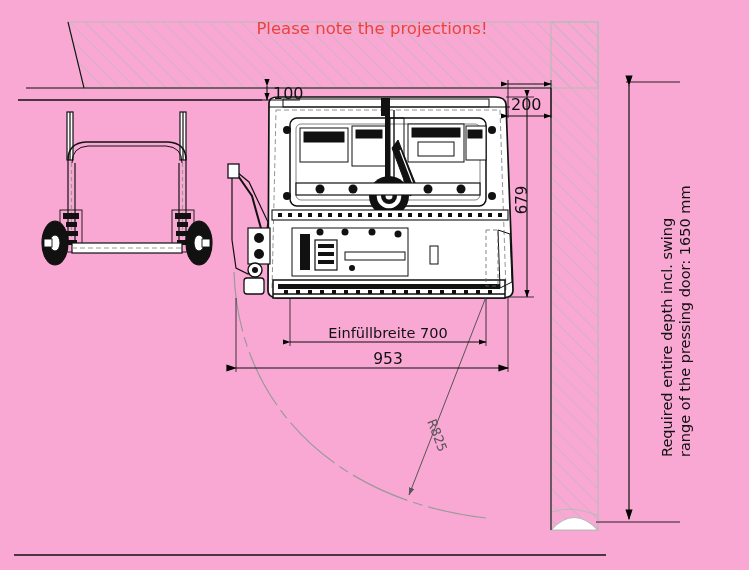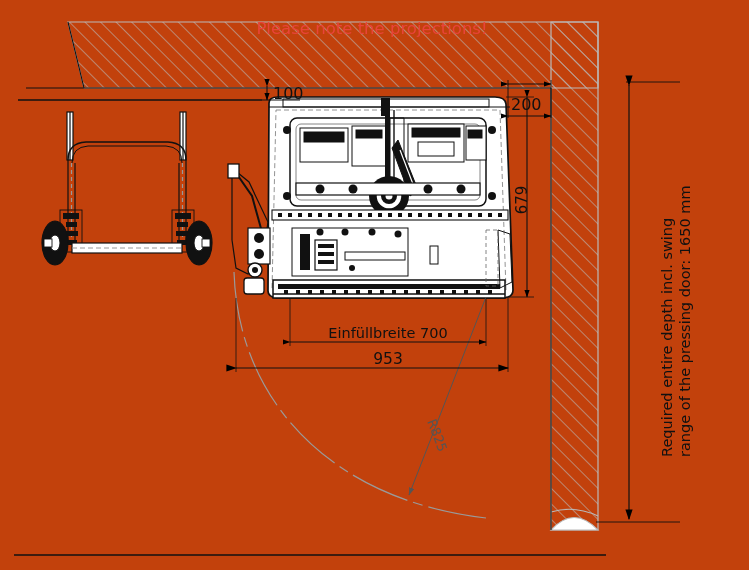--- a/index.html
+++ b/index.html
@@ -1,18 +1,18 @@
 <!DOCTYPE html>
 <html><head>
 <meta charset="utf-8">
 <style>
   html,body{margin:0;padding:0;background:#ffffff;}
   body{width:749px;height:570px;overflow:hidden;
        font-family:"DejaVu Sans","Liberation Sans",sans-serif;}
-  #stage{position:relative;width:749px;height:570px;background:#c2410c;}
+  #stage{position:relative;width:749px;height:570px;background:#f9a8d4;}
   svg{display:block;}
   .t{font-family:"DejaVu Sans","Liberation Sans",sans-serif;}
 </style>
 </head>
 <body>
 
 <div id="stage">
 
   <svg width="749" height="570" viewBox="0 0 749 570">
 

